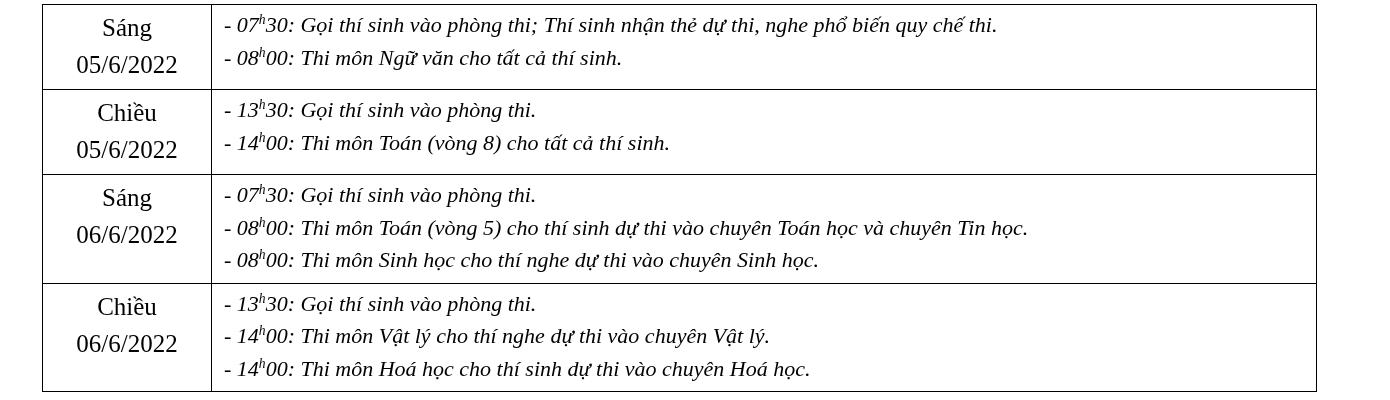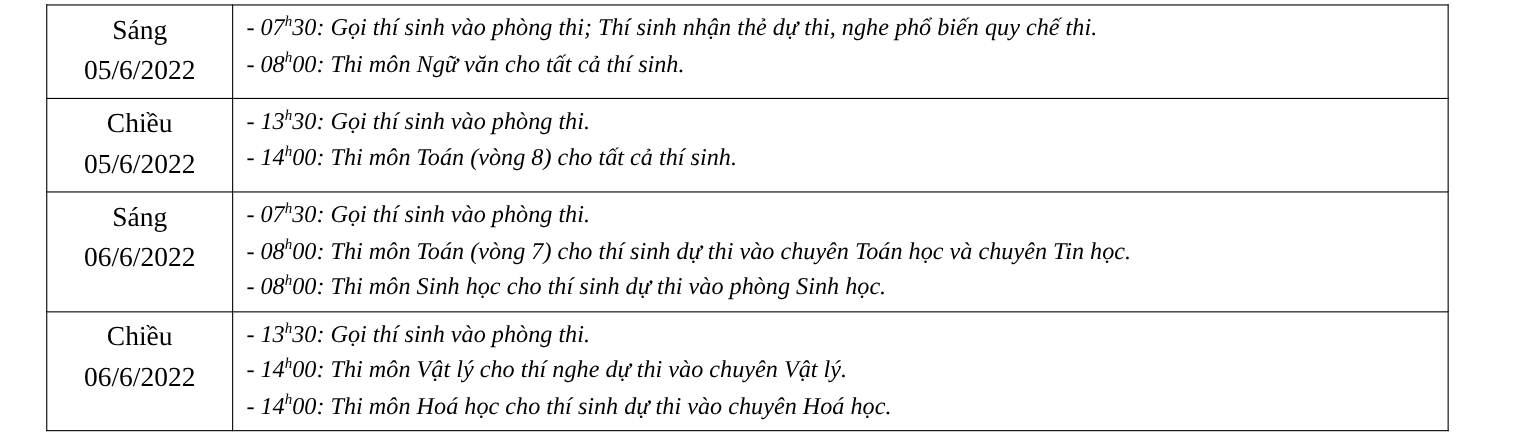--- a/index.html
+++ b/index.html
@@ -105,22 +105,22 @@
       <tr>
         <td class="col-session">
           <div class="session-cell">
             <span class="session-line">Sáng</span>
             <span class="session-line">06/6/2022</span>
           </div>
         </td>
         <td class="col-detail">
           <div class="detail-cell">
             <span class="detail-line"><span>- 07</span><sup>h</sup><span>30: Gọi thí sinh vào phòng thi.</span></span>
-            <span class="detail-line"><span>- 08</span><sup>h</sup><span>00: Thi môn Toán (vòng 7) cho thí sinh dự thi vào chuyên Toán học và chuyên Tin học.</span></span>
-            <span class="detail-line"><span>- 08</span><sup>h</sup><span>00: Thi môn Sinh học cho thí sinh dự thi vào phòng Sinh học.</span></span>
+            <span class="detail-line"><span>- 08</span><sup>h</sup><span>00: Thi môn Toán (vòng 5) cho thí sinh dự thi vào chuyên Toán học và chuyên Tin học.</span></span>
+            <span class="detail-line"><span>- 08</span><sup>h</sup><span>00: Thi môn Sinh học cho thí nghe dự thi vào chuyên Sinh học.</span></span>
           </div>
         </td>
       </tr>
 
       <tr>
         <td class="col-session">
           <div class="session-cell">
             <span class="session-line">Chiều</span>
             <span class="session-line">06/6/2022</span>
           </div>

